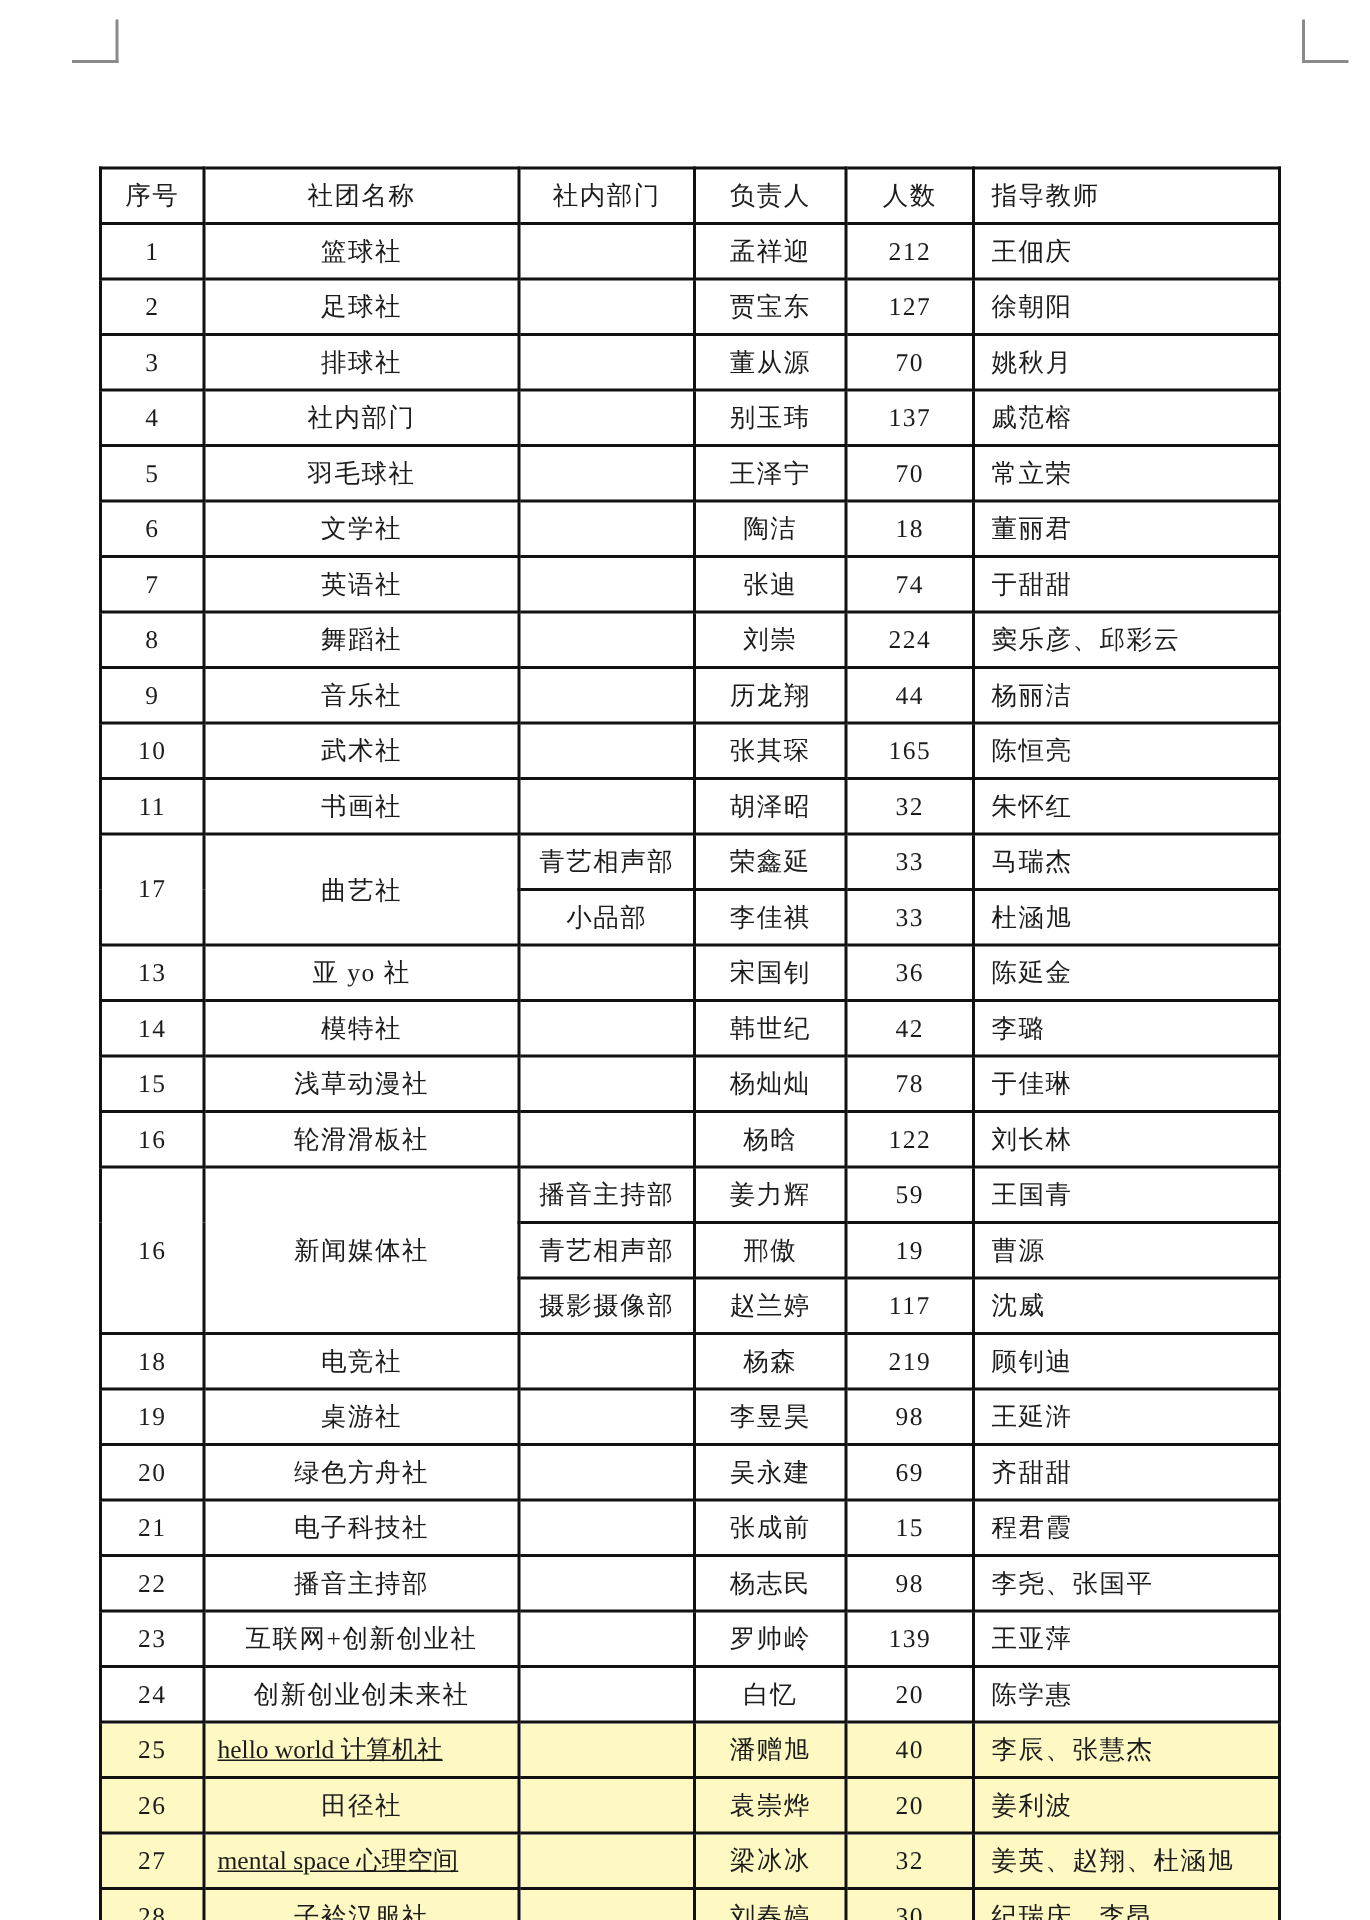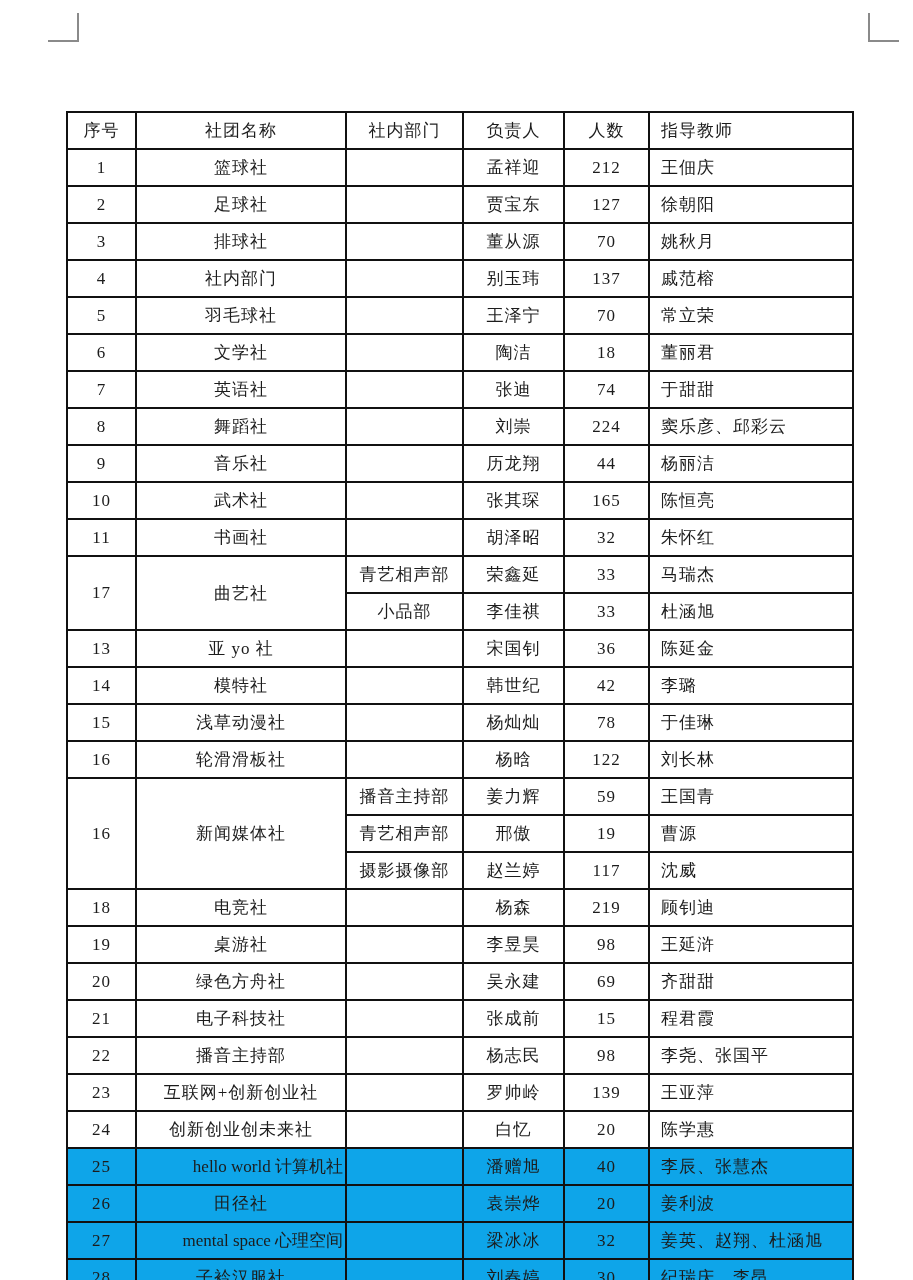--- a/index.html
+++ b/index.html
@@ -38,22 +38,22 @@
     padding:0 2px;
     font-size:17px;
     font-weight:normal;
     text-align:center;
     vertical-align:middle;
     letter-spacing:1px;
     overflow:hidden;
     white-space:nowrap;
   }
   table.roster .col-teacher{text-align:left;padding-left:11px;}
-  table.roster td.align-left{text-align:right;padding-left:8px;letter-spacing:0;}
-  tr.hl td{background:#0ea5e9;}
+  table.roster td.align-left{text-align:left;padding-left:8px;letter-spacing:0;text-decoration:underline;}
+  tr.hl td{background:#fef9c3;}
 </style>
 </head>
 <body>
 
 <div class="page">
 
   <div class="crop-mark left"></div>
   <div class="crop-mark right"></div>
 
 

